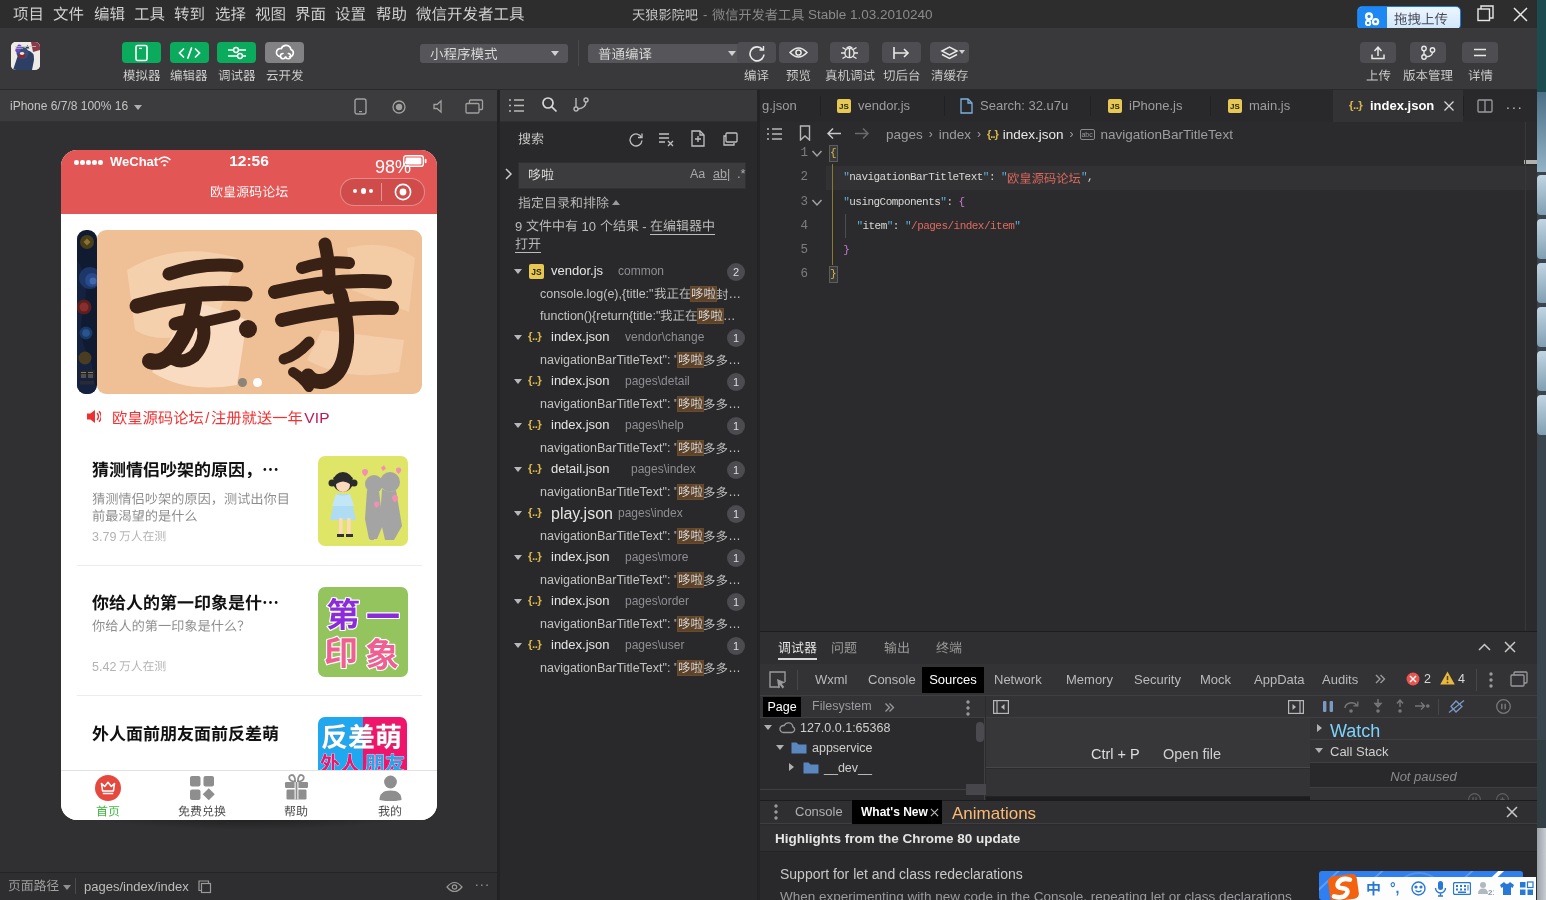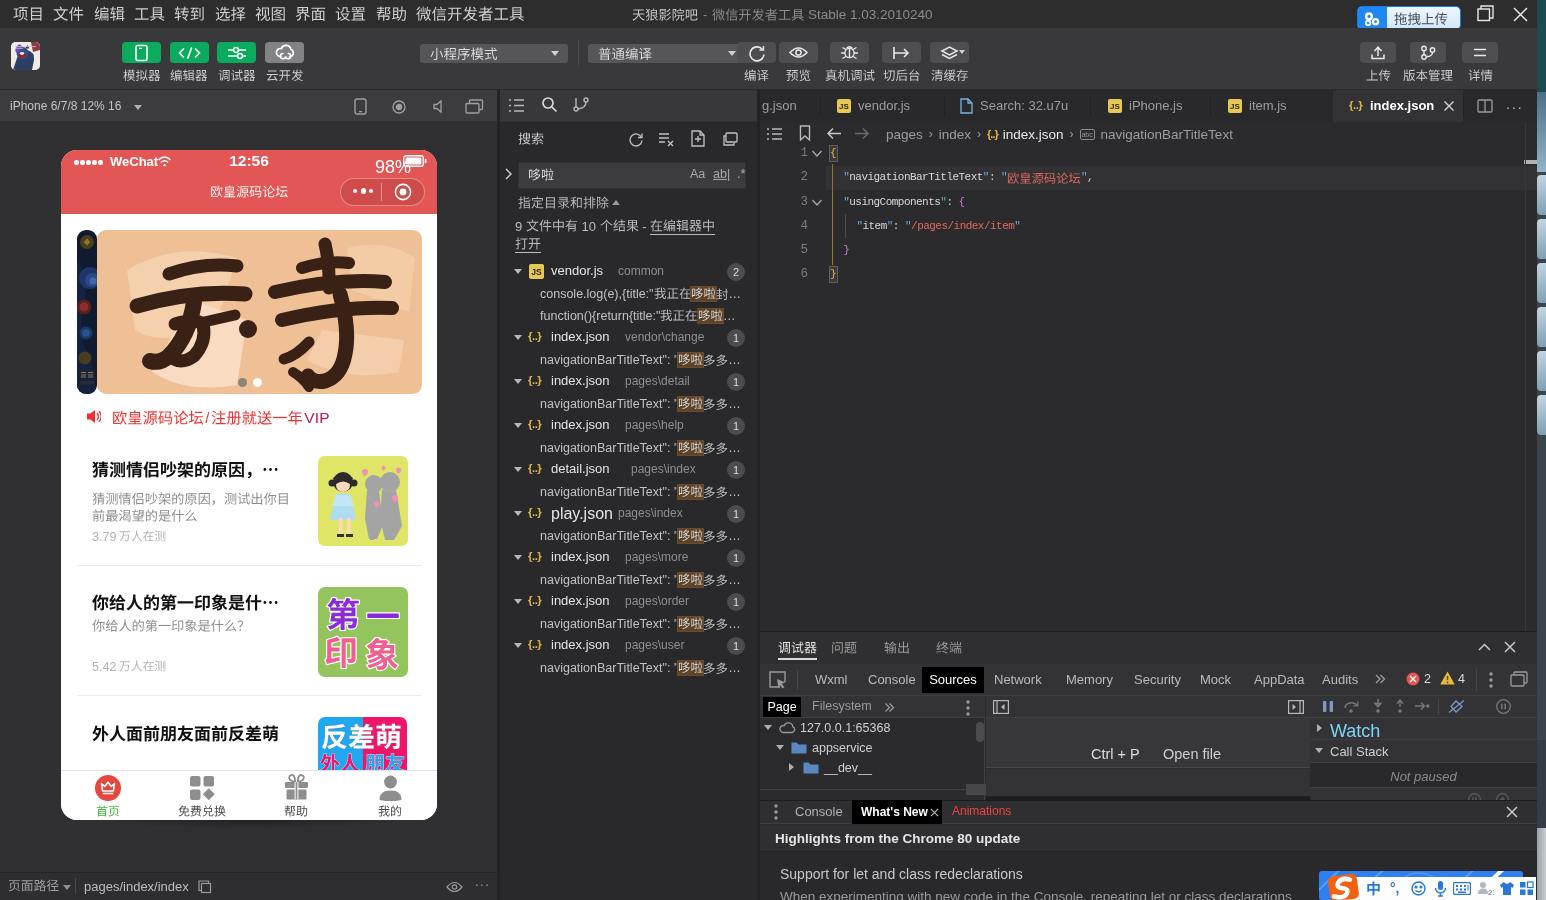--- a/index.html
+++ b/index.html
@@ -403,21 +403,21 @@
     <use href="#g7406r" x="3000"></use>
   </svg>
 <div class="a" style="left:1462px;top:42px;width:36px;height:21px;border-radius:4px;background:#4e4e52"><svg width="36" height="21" viewBox="0 0 36 21" stroke="#e8e8e8" stroke-width="1.6">
       <path d="M12 7.5h12M12 13.5h12" fill="none"></path>
     </svg></div>
 <svg class="ka" style="width:25.0px;height:12.5px;position:absolute;left:1467.5px;top:68.5px;" viewBox="0 0 2000 1000" fill="#cfcfcf">
     <use href="#g8be6r" x="0"></use>
     <use href="#g60c5r" x="1000"></use>
   </svg>
 <div class="a" style="left:0;top:90px;width:497px;height:32px;background:#3c3c3e;border-bottom:1px solid #323234"></div>
-<div class="a" style="left:10px;top:99px;color:#c4c4c4;font-size:12px">iPhone 6/7/8 12% 16</div>
+<div class="a" style="left:10px;top:99px;color:#c4c4c4;font-size:12px">iPhone 6/7/8 100% 16</div>
 <div class="a" style="left:134px;top:105px;width:0;height:0;border-left:4px solid transparent;border-right:4px solid transparent;border-top:5px solid #b0b0b0"></div>
 <svg class="a" style="left:354px;top:98px" width="13" height="17" viewBox="0 0 13 17" fill="none" stroke="#a0a0a0" stroke-width="1.4">
     <rect x="1" y="1" width="11" height="15" rx="2"></rect>
     <path d="M5 13.6h3" stroke-width="1.2"></path>
   </svg>
 <svg class="a" style="left:392px;top:100px" width="14" height="14" viewBox="0 0 14 14" fill="none" stroke="#a0a0a0" stroke-width="1.3">
     <circle cx="7" cy="7" r="6"></circle>
     <circle cx="7" cy="7" r="2.6" fill="#a0a0a0"></circle>
   </svg>
 <svg class="a" style="left:432px;top:99px" width="15" height="15" viewBox="0 0 15 15" fill="none" stroke="#a0a0a0" stroke-width="1.3">
@@ -1021,21 +1021,21 @@
 <div class="a" style="left:1090px;top:96px;width:1px;height:20px;background:#212123"></div>
 <div class="a" style="left:980px;top:98px;color:#9d9da0;font-size:13px">Search: 32.u7u</div>
 <svg class="a" style="left:960px;top:98px" width="13" height="16" viewBox="0 0 13 16" fill="none" stroke="#7ab2e0" stroke-width="1.3">
     <path d="M8 1H1v14h11V5z"></path>
     <path d="M8 1v4h4"></path>
   </svg>
 <div class="a" style="left:1210px;top:96px;width:1px;height:20px;background:#212123"></div>
 <div class="a" style="left:1129px;top:98px;color:#9d9da0;font-size:13px">iPhone.js</div>
 <div class="a" style="left:1108px;top:99px;width:14px;height:14px;border-radius:2px;background:#e8c855;color:#2a2a00;font-size:8px;font-weight:bold;text-align:center;line-height:15px">JS</div>
 <div class="a" style="left:1333px;top:96px;width:1px;height:20px;background:#212123"></div>
-<div class="a" style="left:1249px;top:98px;color:#9d9da0;font-size:13px">item.js</div>
+<div class="a" style="left:1249px;top:98px;color:#9d9da0;font-size:13px">main.js</div>
 <div class="a" style="left:1228px;top:99px;width:14px;height:14px;border-radius:2px;background:#e8c855;color:#2a2a00;font-size:8px;font-weight:bold;text-align:center;line-height:15px">JS</div>
 <div class="a" style="left:1333px;top:90px;width:130px;height:32px;background:#333336"></div>
 <div class="a" style="left:1463px;top:96px;width:1px;height:20px;background:#212123"></div>
 <div class="a" style="left:1370px;top:98px;color:#ffffff;font-size:13px;font-weight:bold">index.json</div>
 <div class="a" style="left:1349px;top:99px;color:#d9b84a;font-size:11.5px;font-weight:bold;letter-spacing:-0.5px">{..}</div>
 <svg class="a" style="left:1443px;top:100px" width="12" height="12" viewBox="0 0 12 12" stroke="#d8d8d8" stroke-width="1.3">
     <path d="M1.5 1.5l9 9M10.5 1.5l-9 9"></path>
   </svg>
 <svg class="a" style="left:1477px;top:99px" width="16" height="14" viewBox="0 0 16 14" fill="none" stroke="#9a9aa0" stroke-width="1.3">
     <rect x="1" y="1" width="14" height="12" rx="1"></rect>
@@ -1253,21 +1253,21 @@
 <svg class="a" style="left:774px;top:804px" width="4" height="16" viewBox="0 0 4 16" fill="#9a9a9e">
     <circle cx="2" cy="2" r="1.7"></circle>
     <circle cx="2" cy="8" r="1.7"></circle>
     <circle cx="2" cy="14" r="1.7"></circle>
   </svg>
 <div class="a" style="left:795px;top:804px;color:#b0b0b3;font-size:13px">Console</div>
 <div class="a" style="left:852px;top:800px;width:90px;height:24px;background:#000;color:#fff;font-size:12px;font-weight:bold;line-height:24px;text-align:left;padding-left:9px">What's New</div>
 <svg class="a" style="left:930px;top:808px" width="9" height="9" viewBox="0 0 10 10" stroke="#b8b8b8" stroke-width="1.3">
     <path d="M1 1l8 8M9 1L1 9"></path>
   </svg>
-<div class="a" style="left:952px;top:804px;color:#ef4444;font-size:12px">Animations</div>
+<div class="a" style="left:952px;top:804px;color:#fdba74;font-size:17px">Animations</div>
 <svg class="a" style="left:1506px;top:806px" width="12" height="12" viewBox="0 0 12 12" stroke="#c8c8c8" stroke-width="1.5">
     <path d="M1 1l10 10M11 1L1 11"></path>
   </svg>
 <div class="a" style="left:760px;top:825px;width:777px;height:27px;background:#2f2f31;border-bottom:1px solid #232325"></div>
 <div class="a" style="left:775px;top:831px;color:#e4e4e4;font-size:13.5px;font-weight:bold">Highlights from the Chrome 80 update</div>
 <div class="a" style="left:760px;top:853px;width:777px;height:47px;background:#29292b"></div>
 <div class="a" style="left:780px;top:866px;color:#c8c8c8;font-size:14px">Support for let and class redeclarations</div>
 <div class="a" style="left:780px;top:889px;color:#9a9a9e;font-size:13.5px">When experimenting with new code in the Console, repeating let or class declarations</div>
 <svg class="a" style="left:1319px;top:871px" width="204" height="29" viewBox="0 0 204 29">
     <rect width="204" height="29" rx="3" fill="#2f7ff0"></rect>

